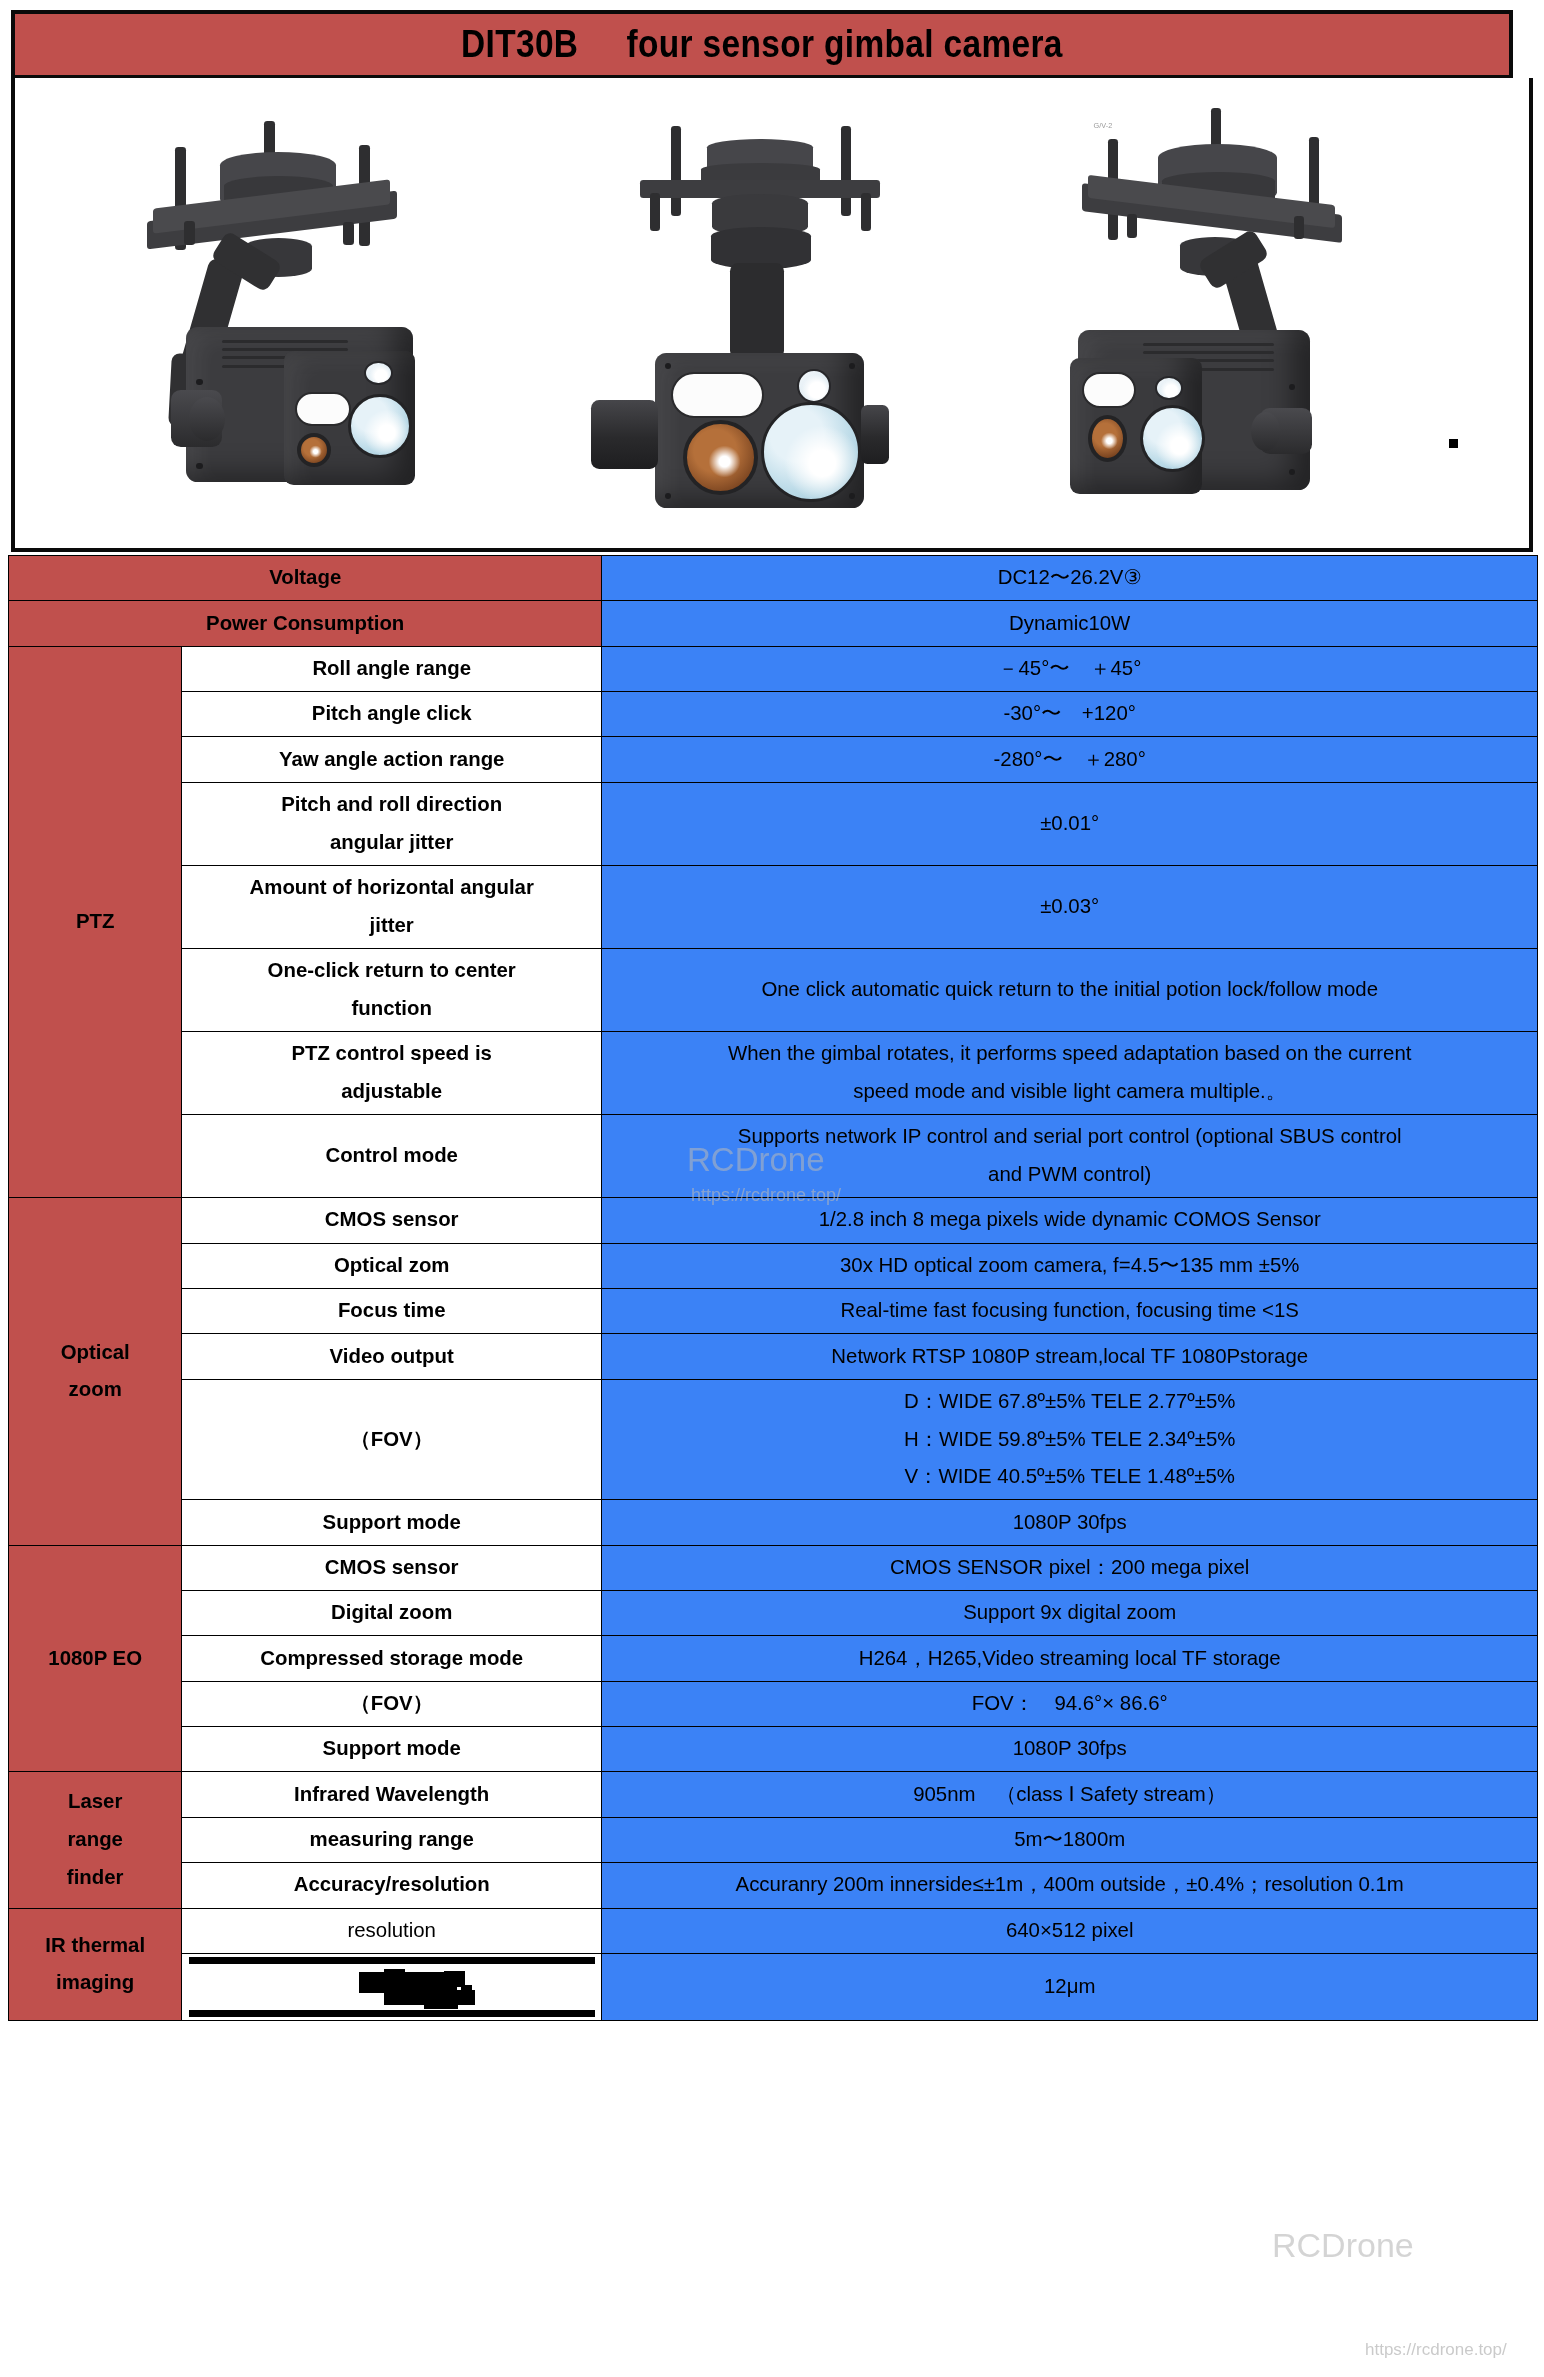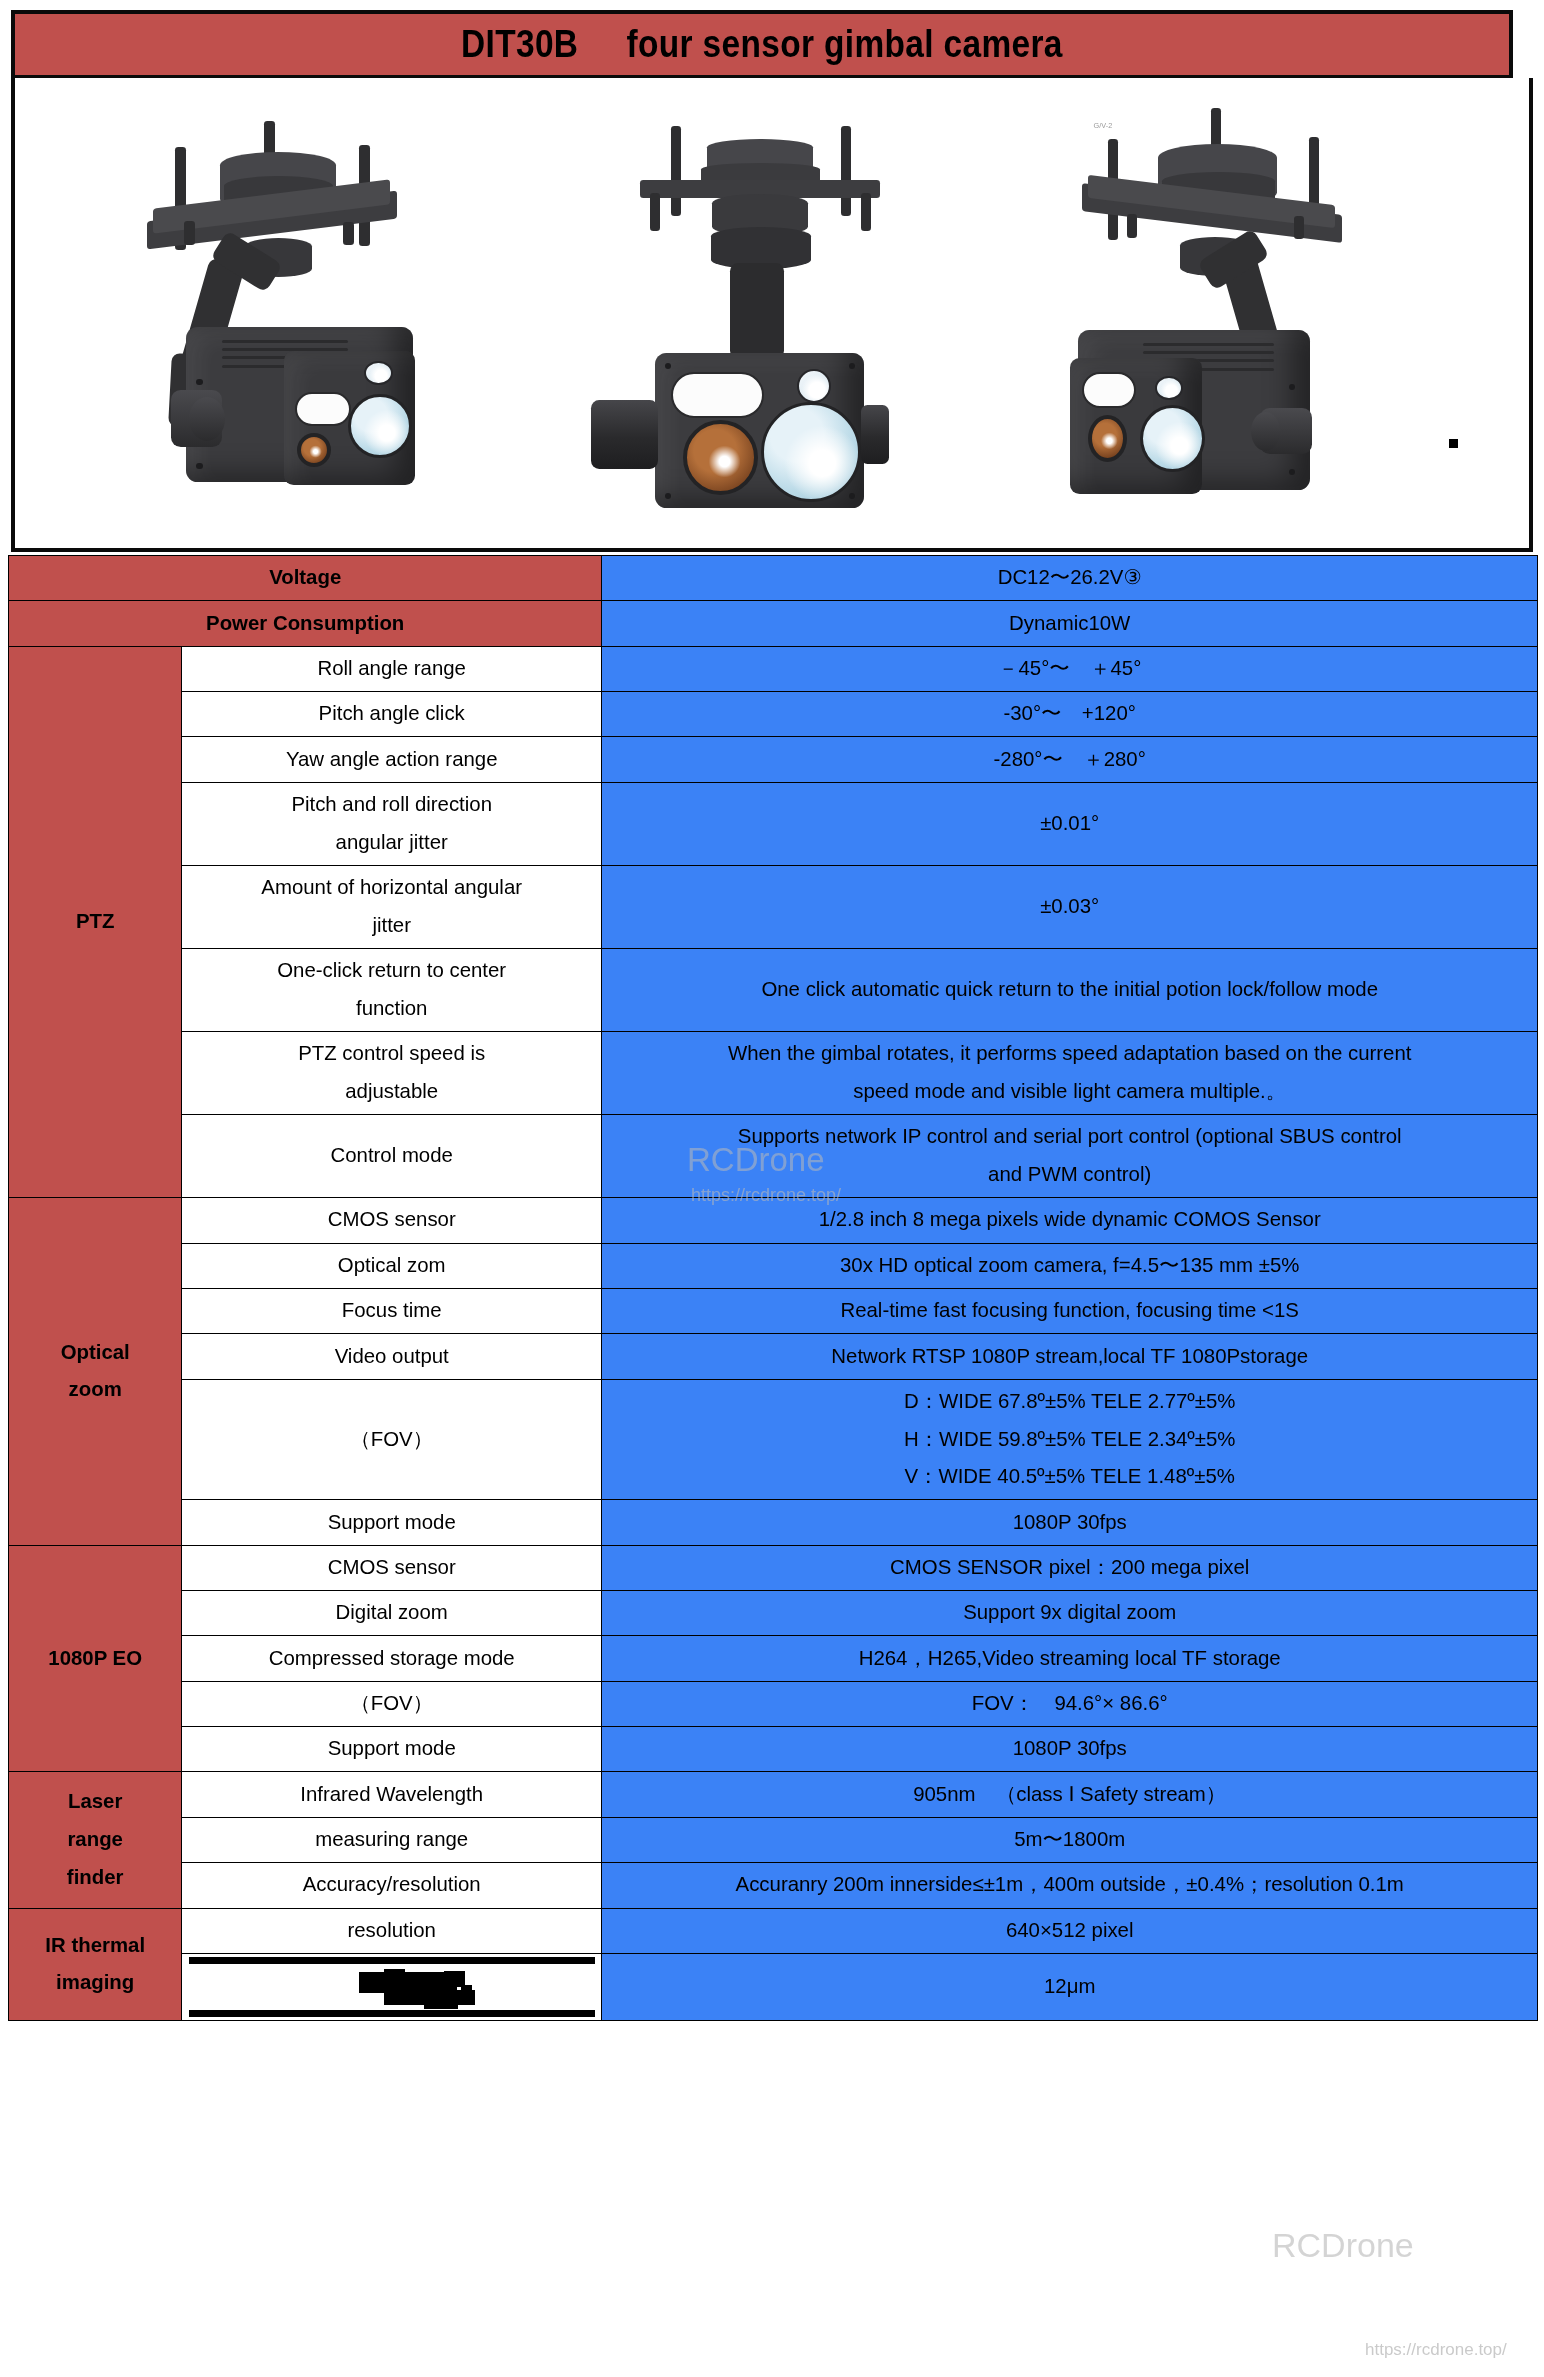--- a/index.html
+++ b/index.html
@@ -187,21 +187,21 @@
   col.c-val   { width: 936px; }
 
   td.cat {
     background: #c0504d;
     font-weight: bold;
     font-size: 20.4px;
     line-height: 2.0;
   }
   td.lab {
     background: #ffffff;
-    font-weight: normal;
+    font-weight: bold;
     font-size: 20.4px;
   }
   td.lab.plain { font-weight: normal; }
   td.val {
     background: #3b82f6;
     font-weight: normal;
     font-size: 20.4px;
   }
   td.fullcat {
     background: #c0504d;

